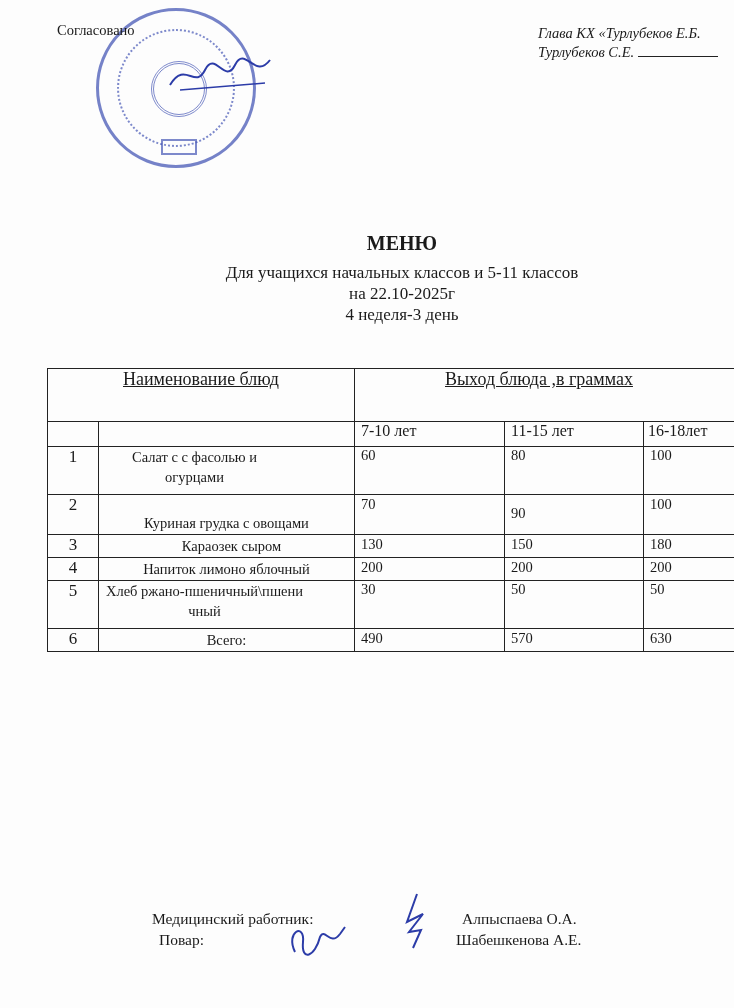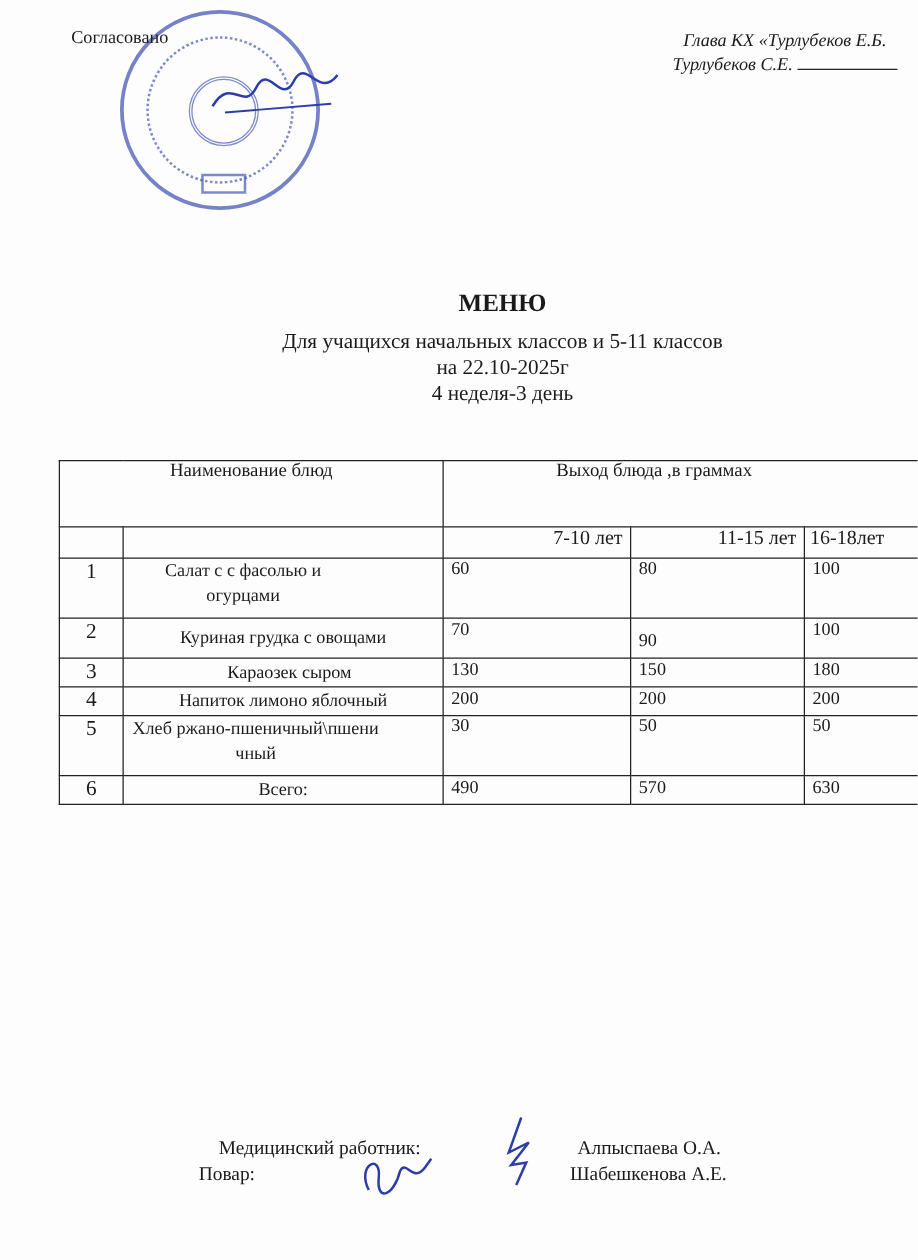--- a/index.html
+++ b/index.html
@@ -1,21 +1,21 @@
 <!DOCTYPE html>
 <html><head>
 <meta charset="utf-8">
 <style>
   html, body { margin: 0; padding: 0; }
   body {
     width: 734px; height: 1008px; overflow: hidden; position: relative;
     background: #fdfdfd; color: #1a1a1a;
     font-family: "Liberation Serif", "DejaVu Serif", serif;
   }
-  .abs { position: absolute; white-space: nowrap; text-align: center; }
+  .abs { position: absolute; white-space: nowrap; }
   .hdr-left { left: 57px; top: 21px; font-size: 14.5px; line-height: 19px; }
   .hdr-right { left: 534px; top: 24px; font-size: 14.5px; line-height: 19px; }
   .hdr-right .l2, .hdr-right .l3 { padding-left: 4px; font-style: italic; }
   .uline { display: inline-block; border-bottom: 1px solid #222; height: 12px; vertical-align: baseline; }
 
   .stamp {
     position: absolute; left: 96px; top: 8px; width: 160px; height: 160px;
     border-radius: 50%; border: 3px solid rgba(40,60,170,0.75);
     box-sizing: border-box; opacity: 0.85;
   }
@@ -37,22 +37,22 @@
   .sub { left: 0; width: 804px; text-align: center; font-size: 17px; line-height: 21px; }
   .sub1 { top: 262px; }
   .sub2 { top: 283px; }
   .sub3 { top: 304px; }
 
   table.menu {
     position: absolute; left: 47px; top: 368px; border-collapse: collapse;
     font-size: 14.5px; table-layout: fixed; width: 760px;
   }
   table.menu td { border: 1.3px solid #222; padding: 0 6px; vertical-align: top; }
-  .h1 td { height: 52px; font-size: 15px; text-align: center; vertical-align: top; padding-top: 5px; }
-  .h2 td { height: 24px; font-size: 16px; text-align: right; vertical-align: bottom; padding-bottom: 0px; }
+  .h1 td { height: 52px; font-size: 18px; text-align: center; vertical-align: top; padding-top: 5px; text-decoration: underline; }
+  .h2 td { height: 24px; font-size: 16px; text-align: left; vertical-align: bottom; padding-bottom: 0px; }
   td.num { text-align: center; font-size: 17px; padding: 1px 0 0; }
   td.name { line-height: 20px; padding-top: 3px; text-align: center; }
   td.val { padding-top: 3px; }
   tr.r2 td { height: 47px; }
   tr.r1 td { height: 21px; }
 
   .foot { font-size: 15.5px; line-height: 20px; }
 </style>
 </head>
 <body>
@@ -104,21 +104,21 @@
   </tr>
   <tr class="r2">
     <td class="num">1</td>
     <td class="name" style="white-space:normal;padding-right:70px">Салат с с фасолью и огурцами</td>
     <td class="val">60</td>
     <td class="val">80</td>
     <td class="val">100</td>
   </tr>
   <tr class="r1">
     <td class="num">2</td>
-    <td class="name" style="padding-top:5px">Куриная грудка с овощами</td>
+    <td class="name" style="padding-top:18px">Куриная грудка с овощами</td>
     <td class="val" style="padding-top:1px">70</td>
     <td class="val" style="padding-top:10px">90</td>
     <td class="val" style="padding-top:1px">100</td>
   </tr>
   <tr class="r1">
     <td class="num">3</td>
     <td class="name" style="padding:1px 0 0 10px">Караозек сыром</td>
     <td class="val" style="padding-top:1px">130</td>
     <td class="val" style="padding-top:1px">150</td>
     <td class="val" style="padding-top:1px">180</td>
@@ -147,16 +147,16 @@
 </tbody>
   </table>
 
 <svg class="sig-svg" style="left:395px;top:892px" width="40" height="60">
   <path d="M22 2 L 12 30 L 28 22 L 14 40 L 26 38 L 18 56" stroke="#2c3ca8" stroke-width="2" fill="none"></path>
 </svg>
 <svg class="sig-svg" style="left:285px;top:922px" width="70" height="40">
   <path d="M10 30 C 0 10, 20 0, 18 20 S 30 35, 35 15 C 40 5, 45 25, 55 12 L 60 5" stroke="#2c3ca8" stroke-width="2" fill="none"></path>
 </svg>
 
-<div class="abs foot" style="left:175px;top:909px">Медицинский работник:</div>
+<div class="abs foot" style="left:152px;top:909px">Медицинский работник:</div>
 <div class="abs foot" style="left:462px;top:909px">Алпыспаева О.А.</div>
 <div class="abs foot" style="left:159px;top:930px">Повар:</div>
 <div class="abs foot" style="left:456px;top:930px">Шабешкенова А.Е.</div>
 
 </body></html>

